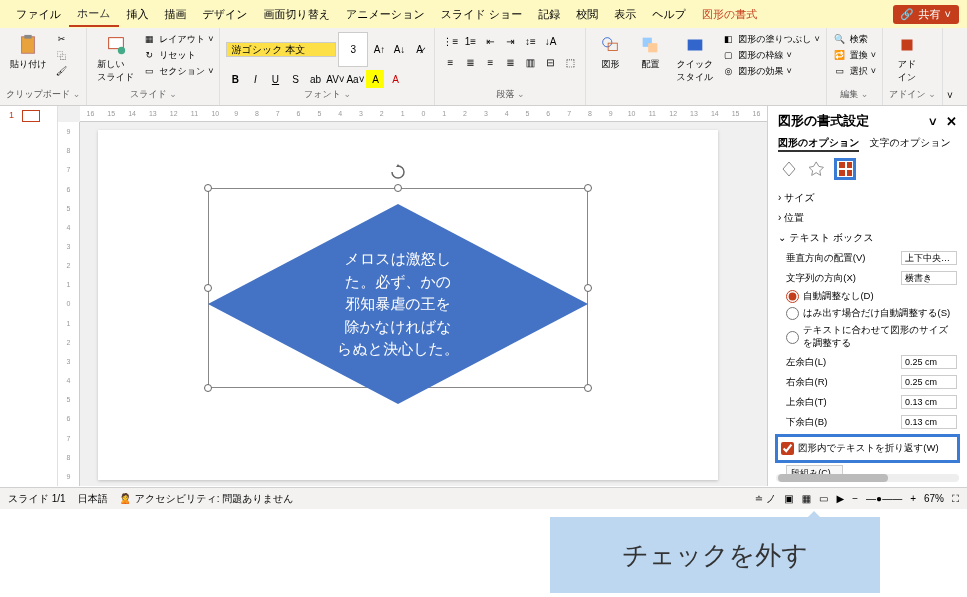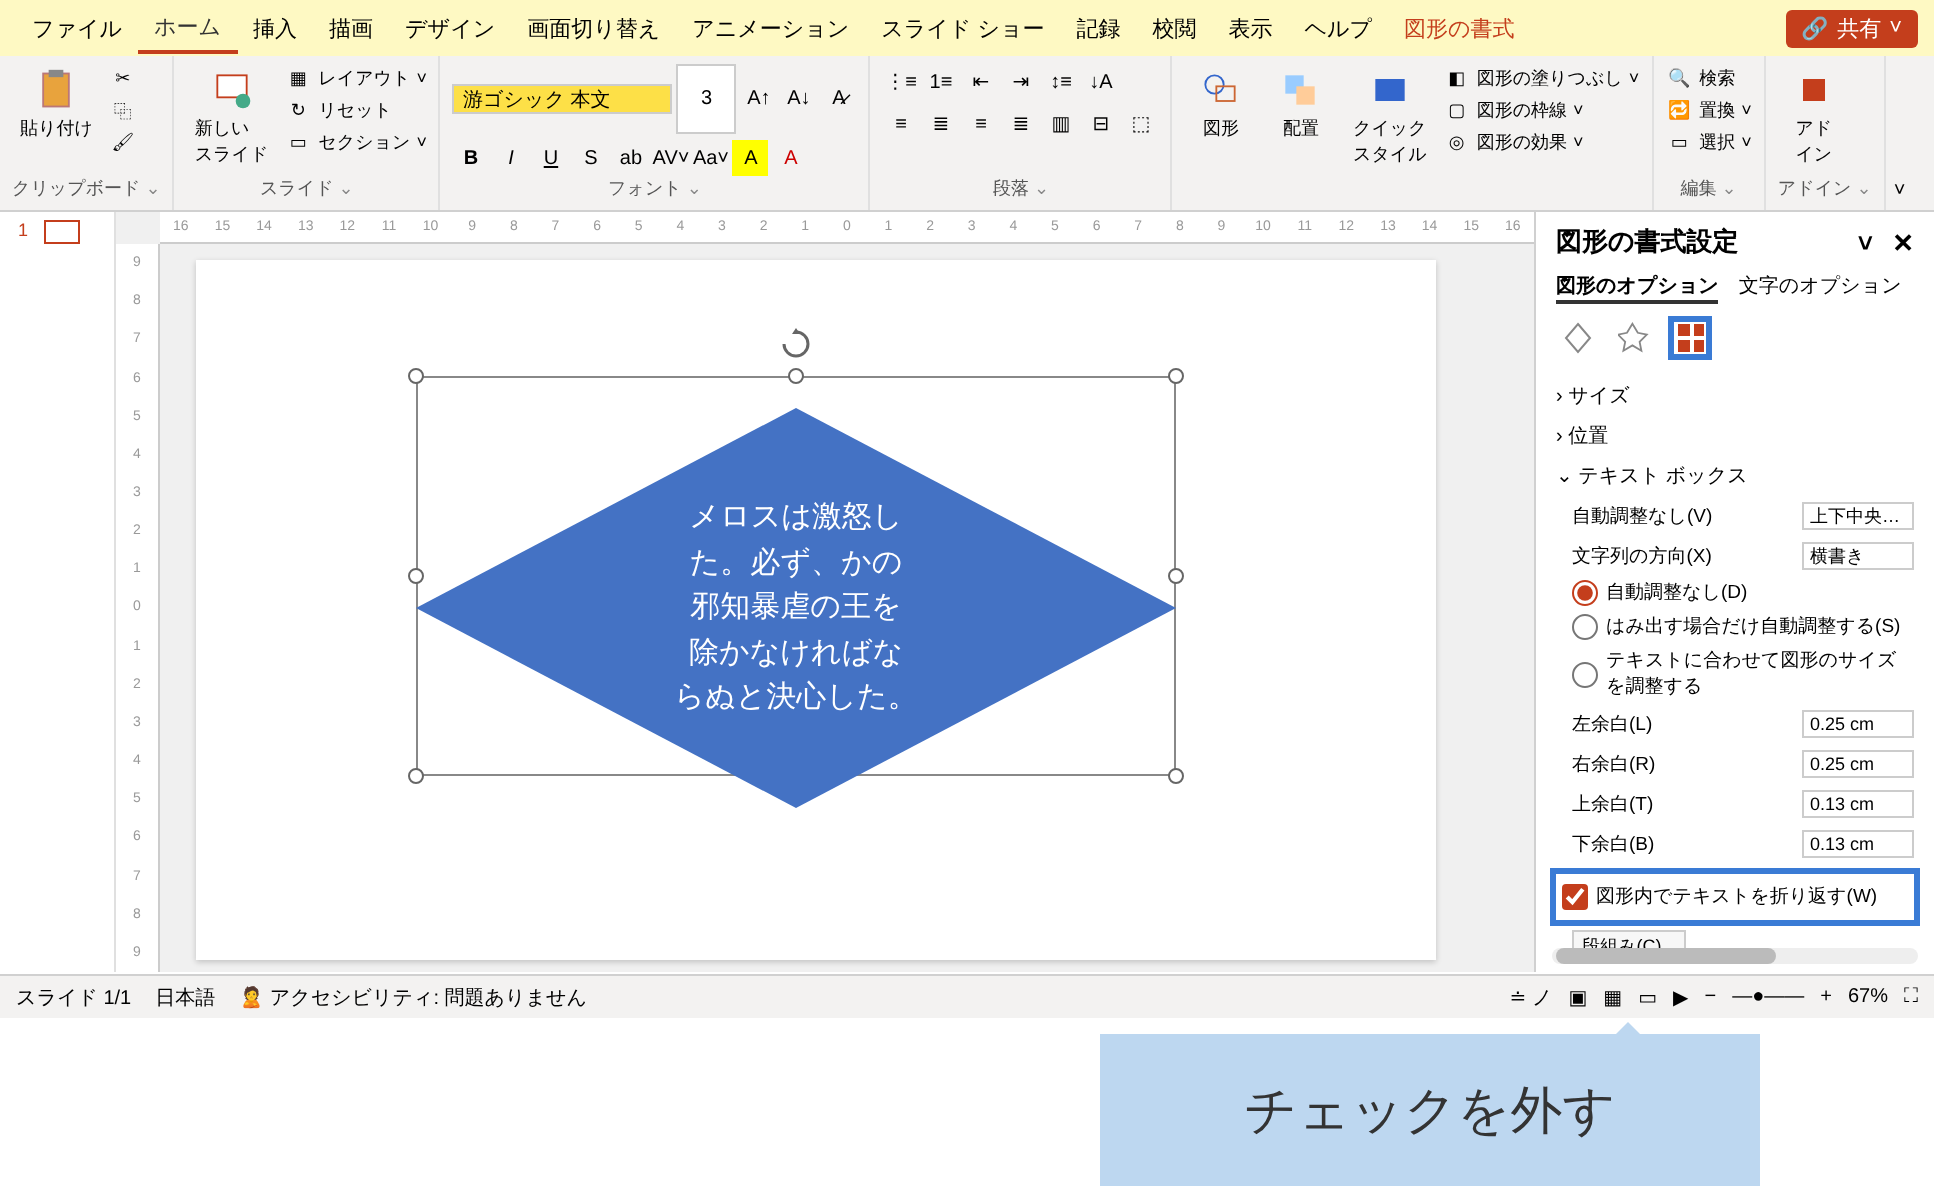--- a/index.html
+++ b/index.html
@@ -394,21 +394,21 @@
             <rect x="9" y="9" width="6" height="6" fill="#c43e1c"></rect>
           </svg>
         </div>
     </div>
 
     <div class="pane-section">サイズ</div>
     <div class="pane-section">位置</div>
     <div class="pane-section open">テキスト ボックス</div>
 
     <div class="pane-field">
-        <label>自動調整なし(V)</label>
+        <label>垂直方向の配置(V)</label>
         <input class="pane-input" value="上下中央…" style="">
       </div>
     <div class="pane-field">
         <label>文字列の方向(X)</label>
         <input class="pane-input" value="横書き" style="">
       </div>
 
     <div class="radio-opt">
         <input type="radio" name="af" checked="" style="">
         <span>自動調整なし(D)</span>

